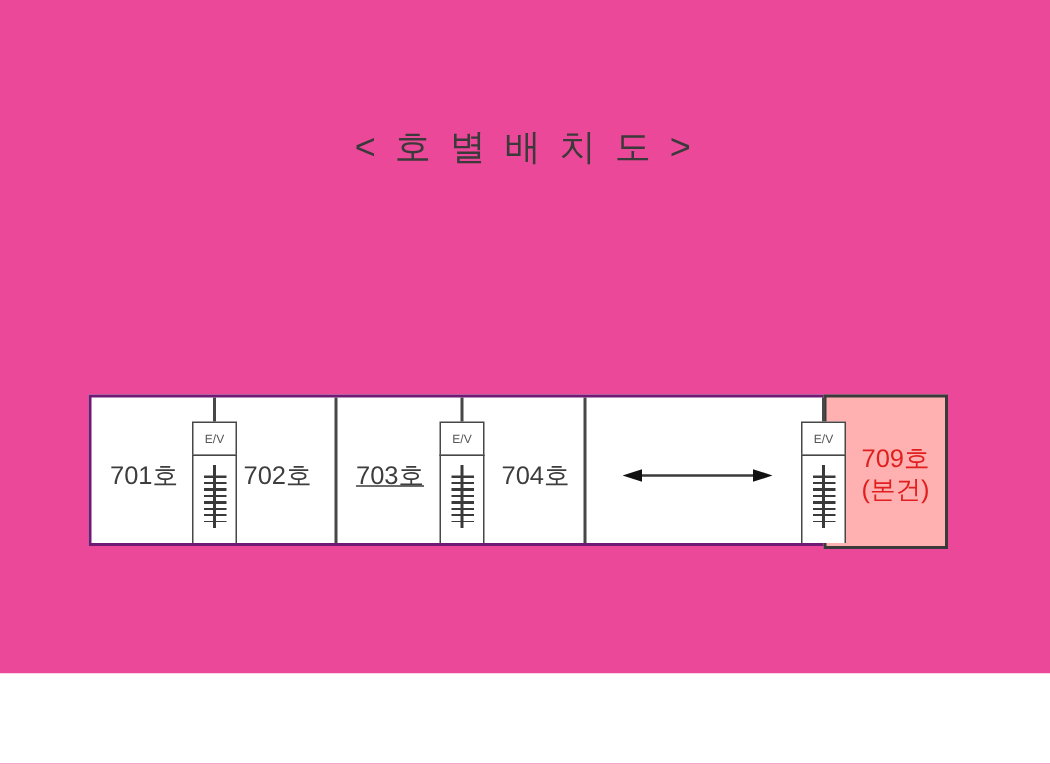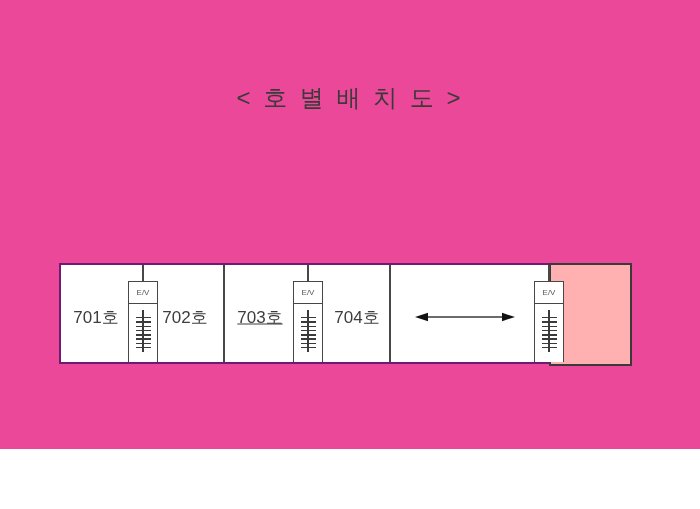--- a/index.html
+++ b/index.html
@@ -107,20 +107,24 @@
       </div>
       <div class="shaft">
         <div class="ladder"></div>
       </div>
     </div>
 
     <div class="room-label room-701">701호</div>
     <div class="room-label room-702">702호</div>
     <div class="room-label room-703">703호</div>
     <div class="room-label room-704">704호</div>
+    <div class="room-label room-709">
+      <div>709호</div>
+      <div>(본건)</div>
+    </div>
 
     <div class="arrow-wrap">
       <svg width="100" height="12" viewBox="0 0 100 12">
         <line x1="9" y1="6" x2="91" y2="6" stroke="#3a3a3a" stroke-width="1.6"></line>
         <polygon points="0,6 13,1.8 13,10.2" fill="#111111"></polygon>
         <polygon points="100,6 87,1.8 87,10.2" fill="#111111"></polygon>
       </svg>
     </div>
 
   </div>

